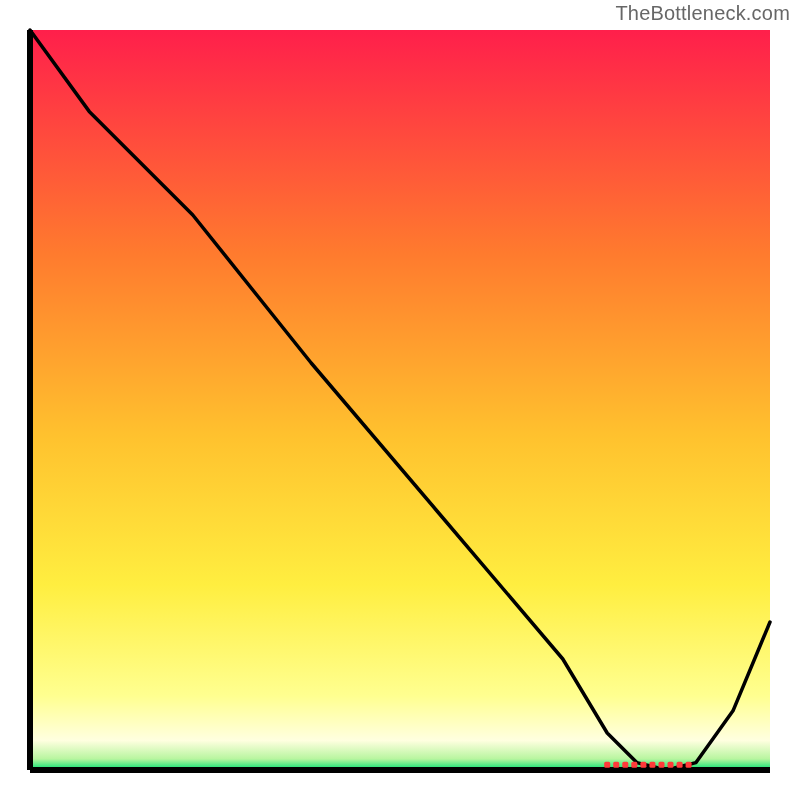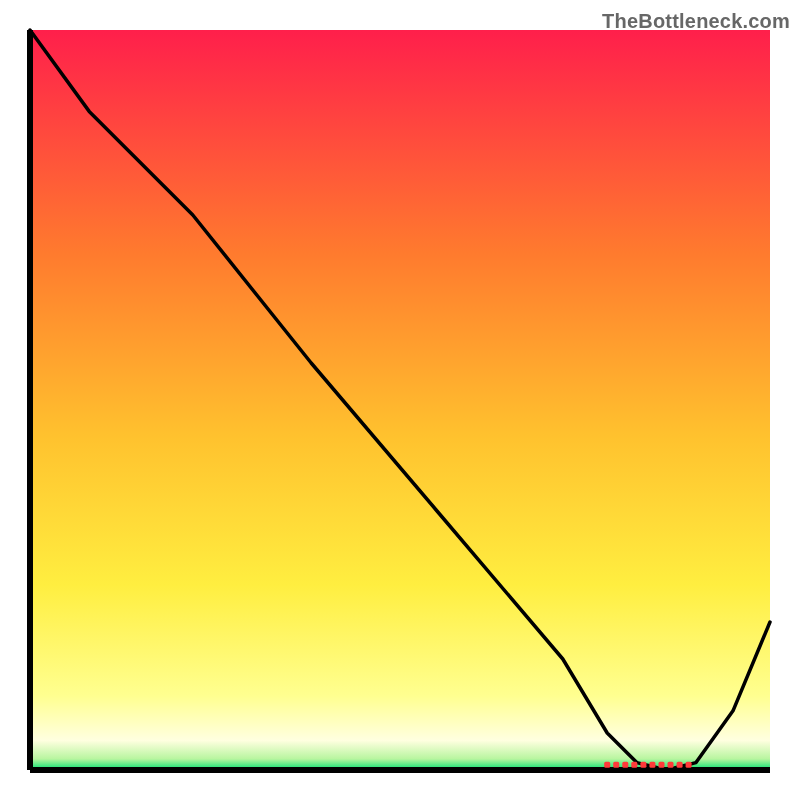--- a/index.html
+++ b/index.html
@@ -11,24 +11,24 @@
     font-family: Arial, Helvetica, sans-serif;
     overflow: hidden;
   }
   .wrap {
     position: relative;
     width: 800px;
     height: 800px;
   }
   .attribution {
     position: absolute;
-    top: 10px;
+    top: 2px;
     right: 10px;
     font-size: 20px;
-    font-weight: 700;
+    font-weight: 400;
     color: #676767;
     letter-spacing: 0.2px;
   }
   svg.chart {
     position: absolute;
     left: 0;
     top: 0;
   }
 </style>
 </head>

